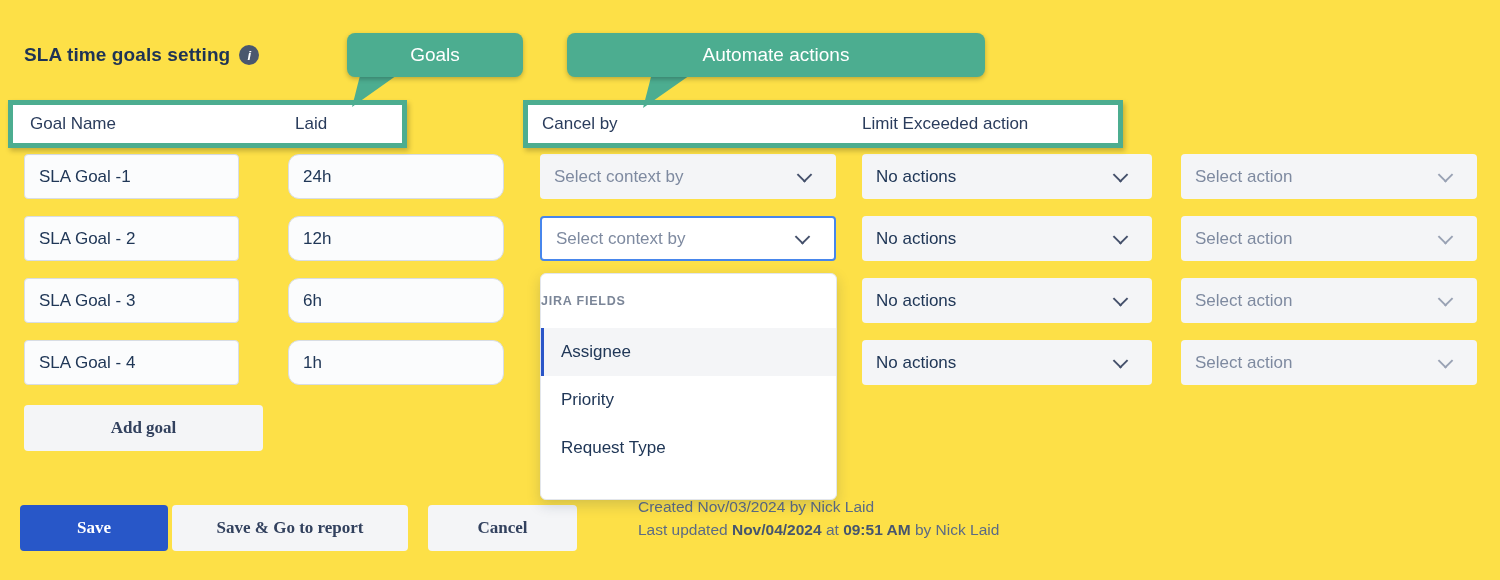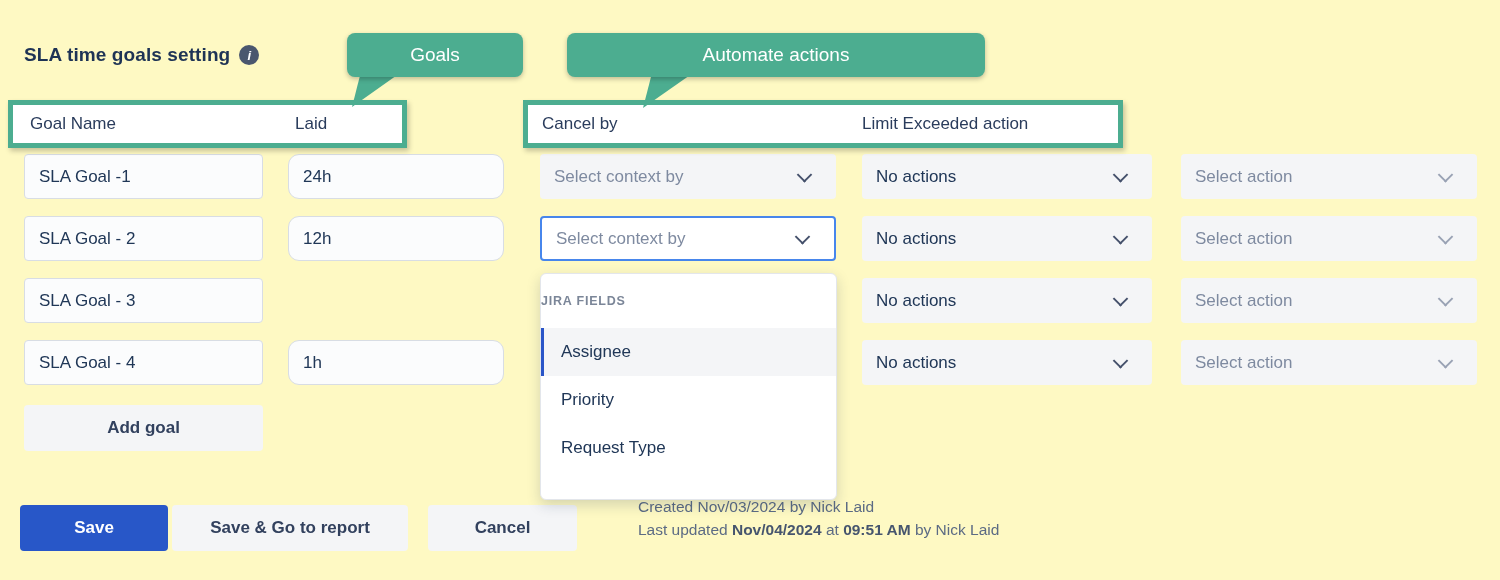--- a/index.html
+++ b/index.html
@@ -1,17 +1,17 @@
 <!DOCTYPE html>
 <html><head>
 <meta charset="utf-8">
 <style>
   html,body{margin:0;padding:0;background:#ffffff;}
   .stage{
-    position:relative;width:1500px;height:580px;background:#fef9c3;overflow:hidden;
+    position:relative;width:1500px;height:580px;background:#fde047;overflow:hidden;
     font-family:"Liberation Sans",sans-serif;color:#203757;
   }
   
   .title-row{position:absolute;left:24px;top:44px;display:flex;align-items:center;gap:9px;}
   .page-title{font-size:19px;font-weight:700;color:#1e3355;letter-spacing:.1px;}
   .info-icon{
     width:20px;height:20px;border-radius:50%;background:#4a576e;color:#fff;
     display:flex;align-items:center;justify-content:center;
     font-size:13px;font-weight:700;font-style:italic;cursor:pointer;
   }
@@ -40,21 +40,21 @@
   .ch-goal-name{left:30px;}
   .ch-goal{left:295px;}
   .ch-context{left:542px;}
   .ch-limit{left:862px;}
   
   .txt-input{
     position:absolute;height:45px;box-sizing:border-box;background:#fbfcfd;
     border:1px solid #d8dde4;border-radius:4px;font-family:"Liberation Sans",sans-serif;
     font-size:17px;color:#203757;padding:0 14px;outline:none;
   }
-  .name-input{left:24px;width:239px;}
+  .name-input{left:24px;width:215px;}
   .goal-input{left:288px;width:216px;text-align:left;border-radius:11px;}
   
   .dd{
     position:absolute;height:45px;box-sizing:border-box;background:#f4f5f7;border-radius:4px;
     display:flex;align-items:center;padding:0 14px;font-size:17px;cursor:pointer;
   }
   .dd-context{left:540px;width:296px;color:#7e8aa0;}
   .dd-context.focused{background:#fff;border:2px solid #4786ec;}
   .dd-limit{left:862px;width:290px;color:#203757;}
   .dd-action{left:1181px;width:296px;color:#7e8aa0;}
@@ -78,21 +78,21 @@
   .dd-item{
     height:48px;display:flex;align-items:center;padding-left:20px;
     font-size:17px;color:#203757;cursor:pointer;
   }
   .dd-item.selected{
     background:#f4f5f7;border-left:3px solid #2a55c8;padding-left:17px;
   }
   
   .btn{
     position:absolute;height:46px;border:none;border-radius:4px;cursor:pointer;
-    font-family:Liberation Sans, sans-serif;font-size:17px;font-weight:700;
+    font-family:Liberation Serif, serif;font-size:17px;font-weight:700;
     display:flex;align-items:center;justify-content:center;
   }
   .btn-add{left:24px;top:405px;width:239px;background:#f4f5f7;color:#32415e;}
   .btn-save{left:20px;top:505px;width:148px;background:#2857c8;color:#fff;}
   .btn-savego{left:172px;top:505px;width:236px;background:#f4f5f7;color:#32415e;}
   .btn-cancel{left:428px;top:505px;width:149px;background:#f4f5f7;color:#32415e;}
   
   .meta{position:absolute;left:638px;top:495px;font-size:15.5px;color:#5c6b84;line-height:23px;}
   .meta b{color:#46556e;}
 </style>
@@ -143,20 +143,21 @@
   <div class="dd dd-limit r1">
     <span>No actions</span>
     <span class="chev"></span>
   </div>
   <div class="dd dd-action r1">
     <span>Select action</span>
     <span class="chev gray"></span>
   </div>
 
   <input class="txt-input name-input r2" value="SLA Goal - 3" style="">
+  <input class="txt-input goal-input r2" value="6h" style="">
   <div class="dd dd-limit r2">
     <span>No actions</span>
     <span class="chev"></span>
   </div>
   <div class="dd dd-action r2">
     <span>Select action</span>
     <span class="chev gray"></span>
   </div>
 
   <input class="txt-input name-input r3" value="SLA Goal - 4" style="">

